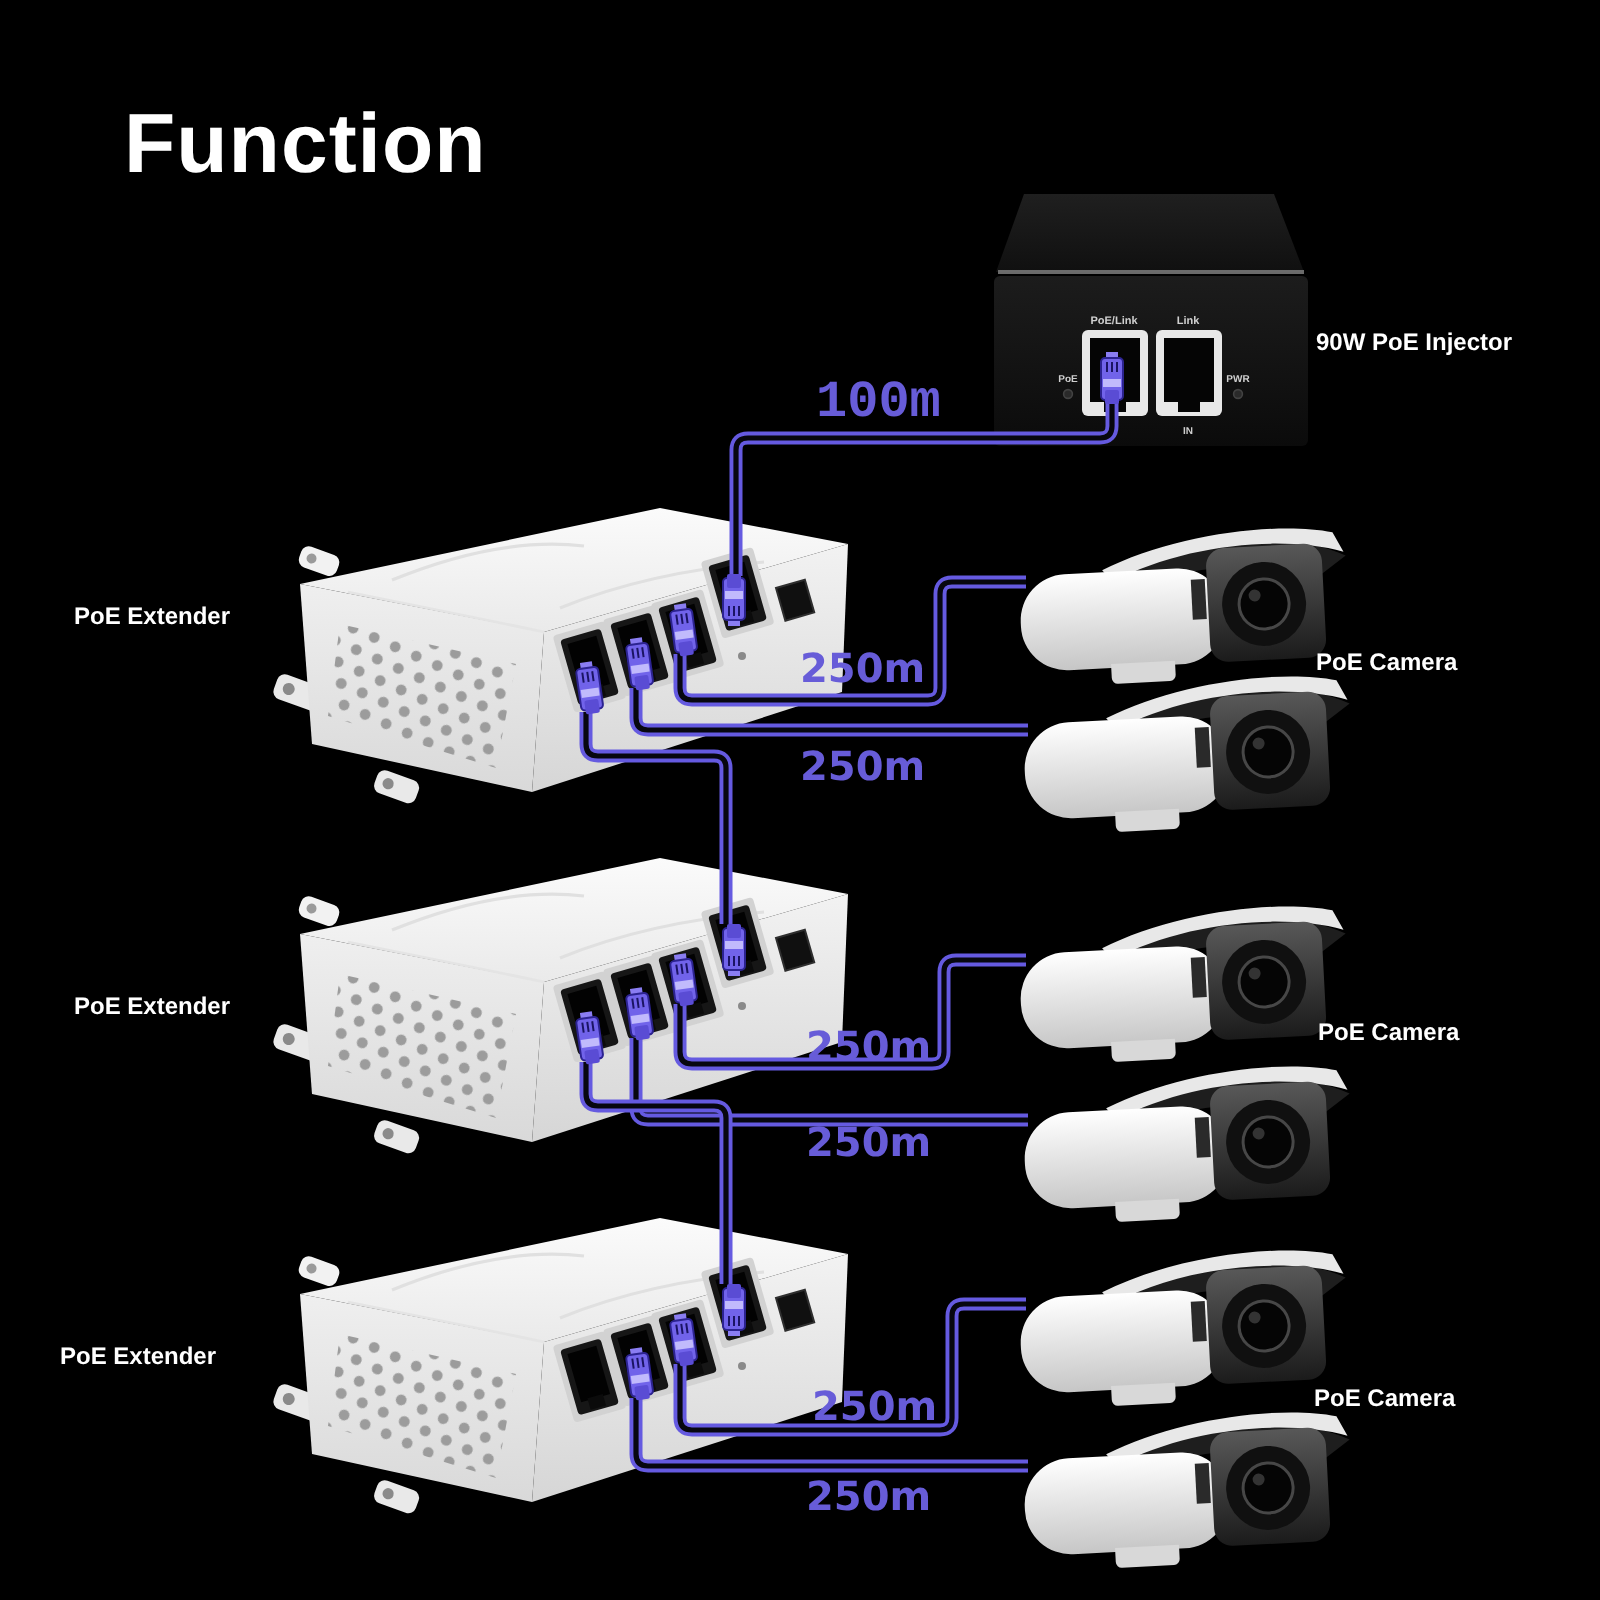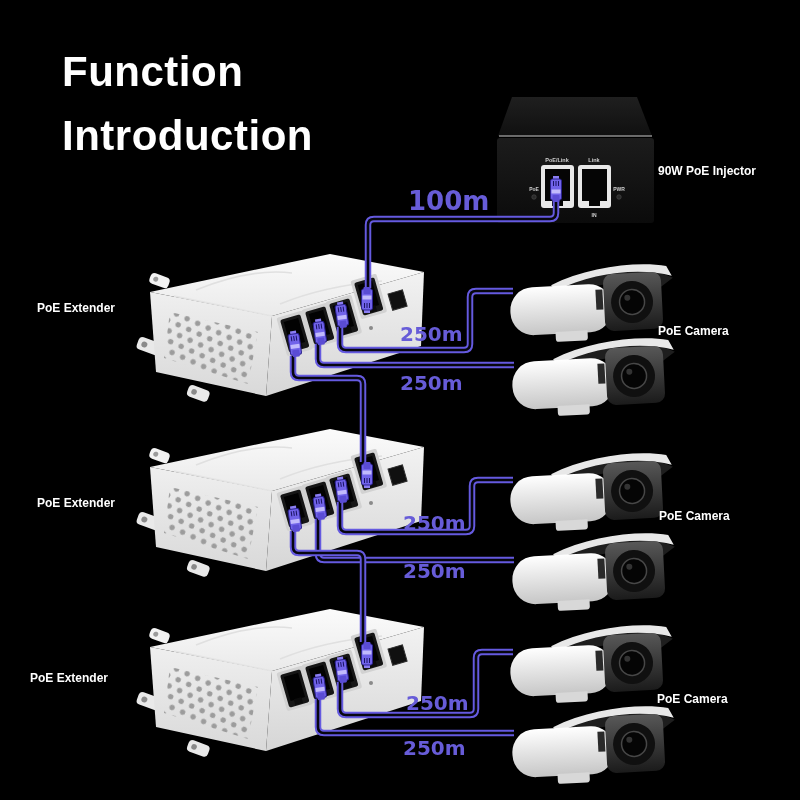--- a/index.html
+++ b/index.html
@@ -1,37 +1,36 @@
 <!DOCTYPE html>
 <html><head>
 <meta charset="utf-8">
 <style>
   html,body{margin:0;padding:0;background:#000;}
   .stage{position:relative;width:800px;height:800px;background:#000;overflow:hidden;
-         font-family:"Liberation Sans",sans-serif;}
+         font-family:"Liberation Sans",sans-serif;text-align:right;}
   .stage svg{position:absolute;left:0;top:0;}
   .title{position:absolute;left:62px;top:40px;color:#fff;font-weight:bold;
          font-size:42px;line-height:64px;letter-spacing:0.5px;}
   .lbl{position:absolute;color:#fff;font-weight:bold;font-size:12px;white-space:nowrap;}
   .dist{position:absolute;color:#675cd8;font-weight:bold;white-space:nowrap;
         font-family:"DejaVu Sans","Liberation Sans",sans-serif;}
   .d100{font-size:26px;}
   .d250{font-size:20px;}
   .co{fill:none;stroke:#655ae0;stroke-width:6.5;}
   .ci{fill:none;stroke:#07070f;stroke-width:2.6;}
   .injtxt{fill:#cfcfcf;font-family:"Liberation Sans",sans-serif;font-weight:bold;}
 </style>
 </head>
 <body>
 
 <div class="stage">
 
   <div class="title">
     <div>Function</div>
-    <div>Introduction</div>
   </div>
 
   <svg width="800" height="800" viewBox="0 0 800 800">
     <defs>
       <linearGradient id="gExtTop" x1="0" y1="0" x2="0" y2="1">
         <stop offset="0" stop-color="#fbfbfb"></stop>
           <stop offset="1" stop-color="#eaeaea"></stop>
       </linearGradient>
       <linearGradient id="gExtFront" x1="0" y1="0" x2="0" y2="1">
         <stop offset="0" stop-color="#f2f2f2"></stop>
@@ -227,20 +226,20 @@
   <div class="lbl" style="left:658px;top:164px;">90W PoE Injector</div>
 
   <div class="lbl" style="left:37px;top:301px;">PoE Extender</div>
   <div class="lbl" style="left:37px;top:496px;">PoE Extender</div>
   <div class="lbl" style="left:30px;top:671px;">PoE Extender</div>
 
   <div class="lbl" style="left:658px;top:324px;">PoE Camera</div>
   <div class="lbl" style="left:659px;top:509px;">PoE Camera</div>
   <div class="lbl" style="left:657px;top:692px;">PoE Camera</div>
 
-  <div class="dist d100" style="left:408px;top:186px;">100m</div>
+  <div class="dist d100" style="left:408px;top:186px;font-family:Liberation Mono, monospace;">100m</div>
   <div class="dist d250" style="left:400px;top:322px;">250m</div>
   <div class="dist d250" style="left:400px;top:371px;">250m</div>
   <div class="dist d250" style="left:403px;top:511px;">250m</div>
   <div class="dist d250" style="left:403px;top:559px;">250m</div>
   <div class="dist d250" style="left:406px;top:691px;">250m</div>
   <div class="dist d250" style="left:403px;top:736px;">250m</div>
 </div>
 
 </body></html>

